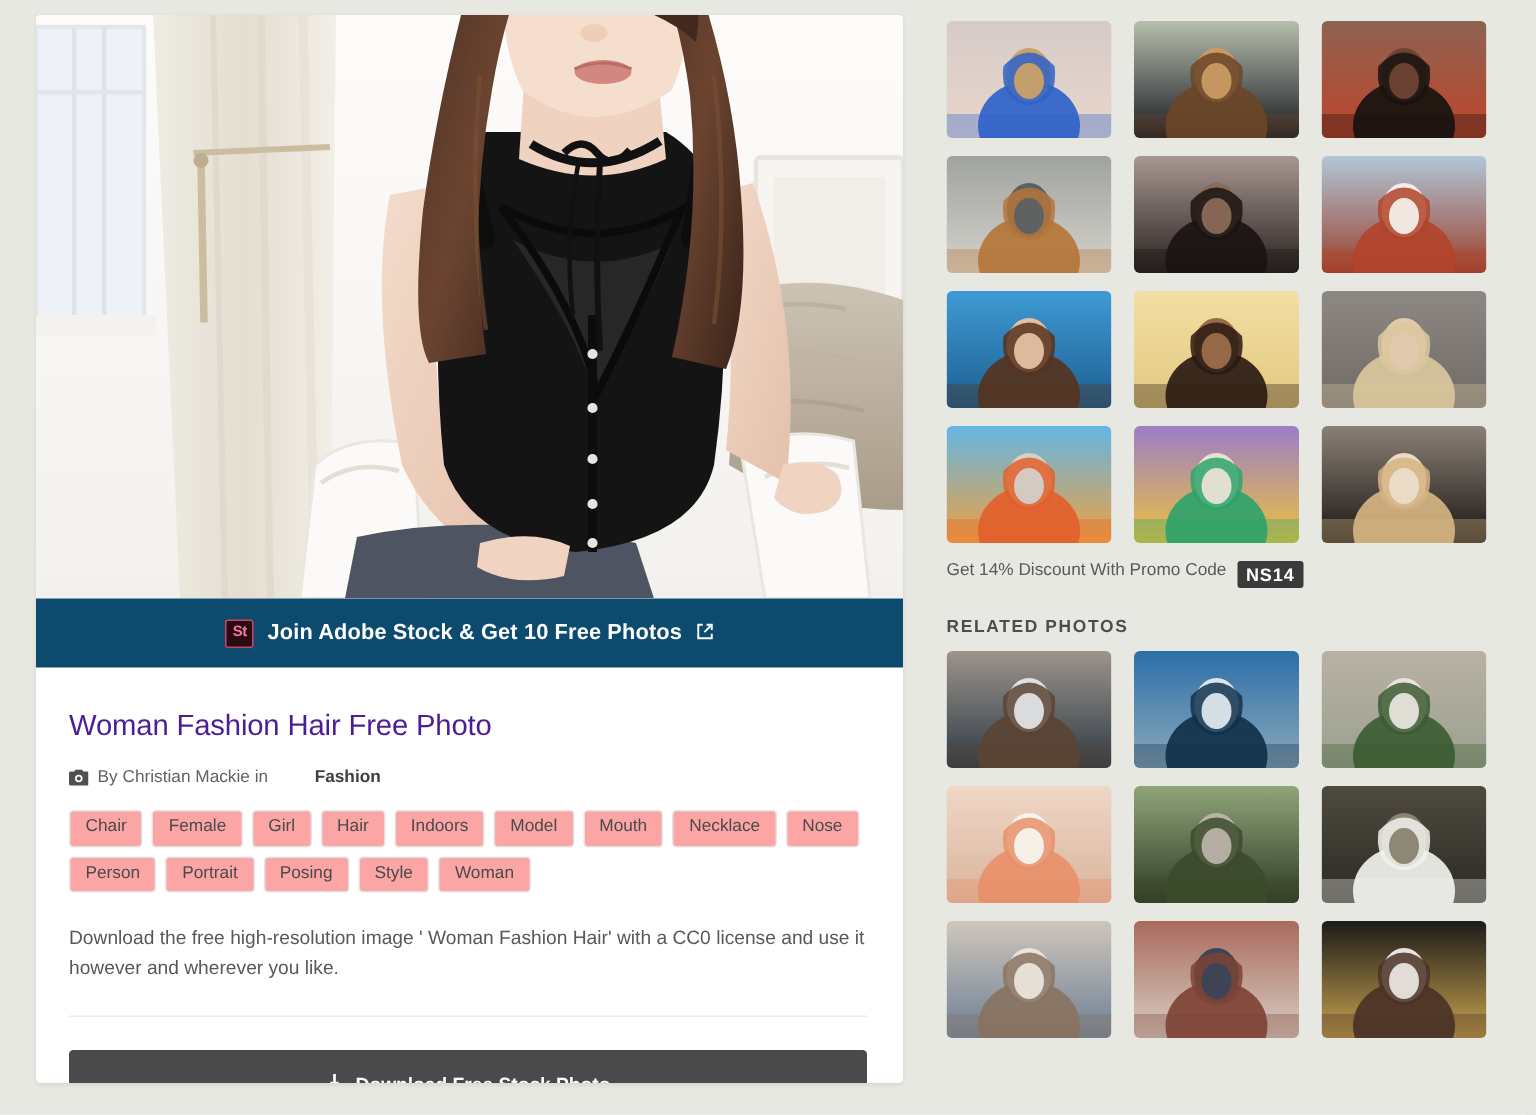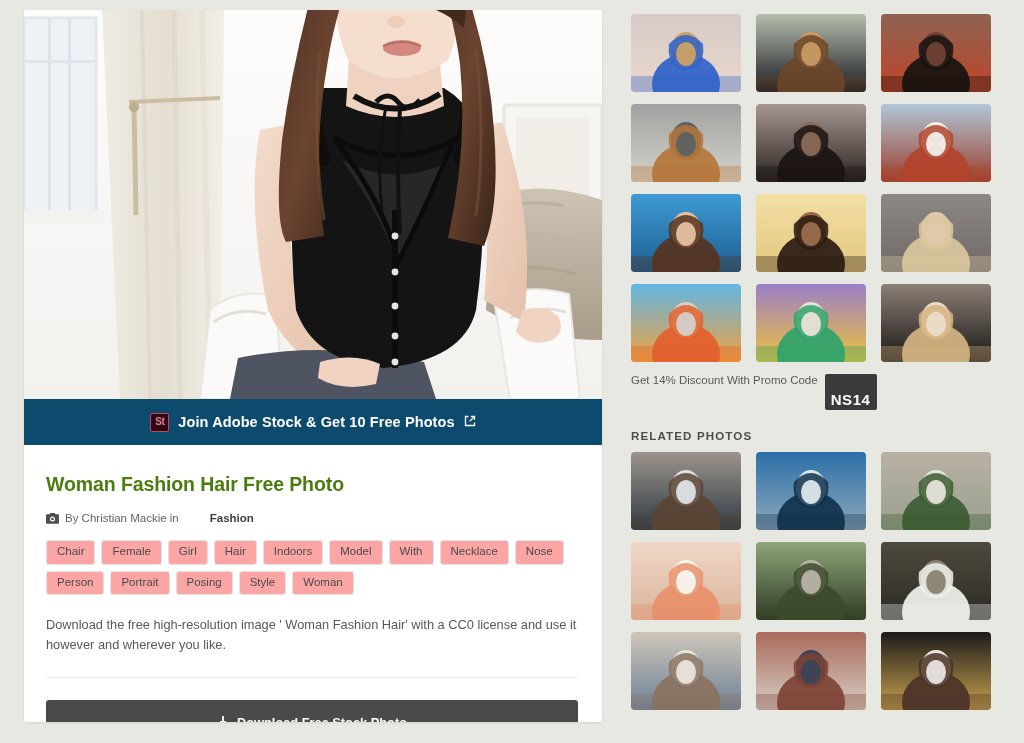--- a/index.html
+++ b/index.html
@@ -47,21 +47,21 @@
     line-height: 1;
   }
   .promo-text {
     color: #ffffff; font-size: 14.5px; font-weight: bold;
     letter-spacing: .1px;
   }
   .ext-icon { color: #ffffff; font-size: 12px; line-height: 1; display:block; }
 
   .card-body { padding: 28px 22px 0 22px; }
   .photo-title {
-    font-size: 19.5px; font-weight: bold; color: #4d7c0f;
+    font-size: 19.5px; font-weight: normal; color: #4c1d95;
     letter-spacing: -.1px;
   }
   .byline {
     margin-top: 16px;
     display: flex; align-items: center; gap: 6px;
     font-size: 11.5px; color: #636363;
   }
   .cam-icon { display:block; width: 13px; height: 11px; }
   .byline-cat {
     color: #3f3f3f; font-weight: 600;
@@ -130,22 +130,22 @@
   }
   .thumb svg { display:block; width: 110px; height: 78px; }
 
   .promo-line {
     margin-top: 12px;
     display: flex; align-items: flex-start; gap: 7px;
     font-size: 11.5px; color: #595959;
   }
   .promo-code {
     background: #3b3b3b; color: #ffffff;
-    font-size: 15px; font-weight: bold; letter-spacing: .6px;
-    padding: 18px 6px 3px 6px; border-radius: 2px; line-height: 1;
+    font-size: 12px; font-weight: bold; letter-spacing: .6px;
+    padding: 3px 6px 3px 6px; border-radius: 2px; line-height: 1;
   }
   .sec2 { margin-top: 19px; }
 </style>
 </head>
 <body>
 
 <div class="page">
 
   <div class="card">
 
@@ -277,21 +277,21 @@
         <span class="byline-cat">Fashion</span>
       </div>
 
       <div class="tags">
         <span class="tag">Chair</span>
         <span class="tag">Female</span>
         <span class="tag">Girl</span>
         <span class="tag">Hair</span>
         <span class="tag">Indoors</span>
         <span class="tag">Model</span>
-        <span class="tag">With</span>
+        <span class="tag">Mouth</span>
         <span class="tag">Necklace</span>
         <span class="tag">Nose</span>
         <span class="tag">Person</span>
         <span class="tag">Portrait</span>
         <span class="tag">Posing</span>
         <span class="tag">Style</span>
         <span class="tag">Woman</span>
       </div>
 
       <p class="desc">Download the free high-resolution image ' Woman Fashion Hair' with a CC0 license and use it however and wherever you like.</p>

